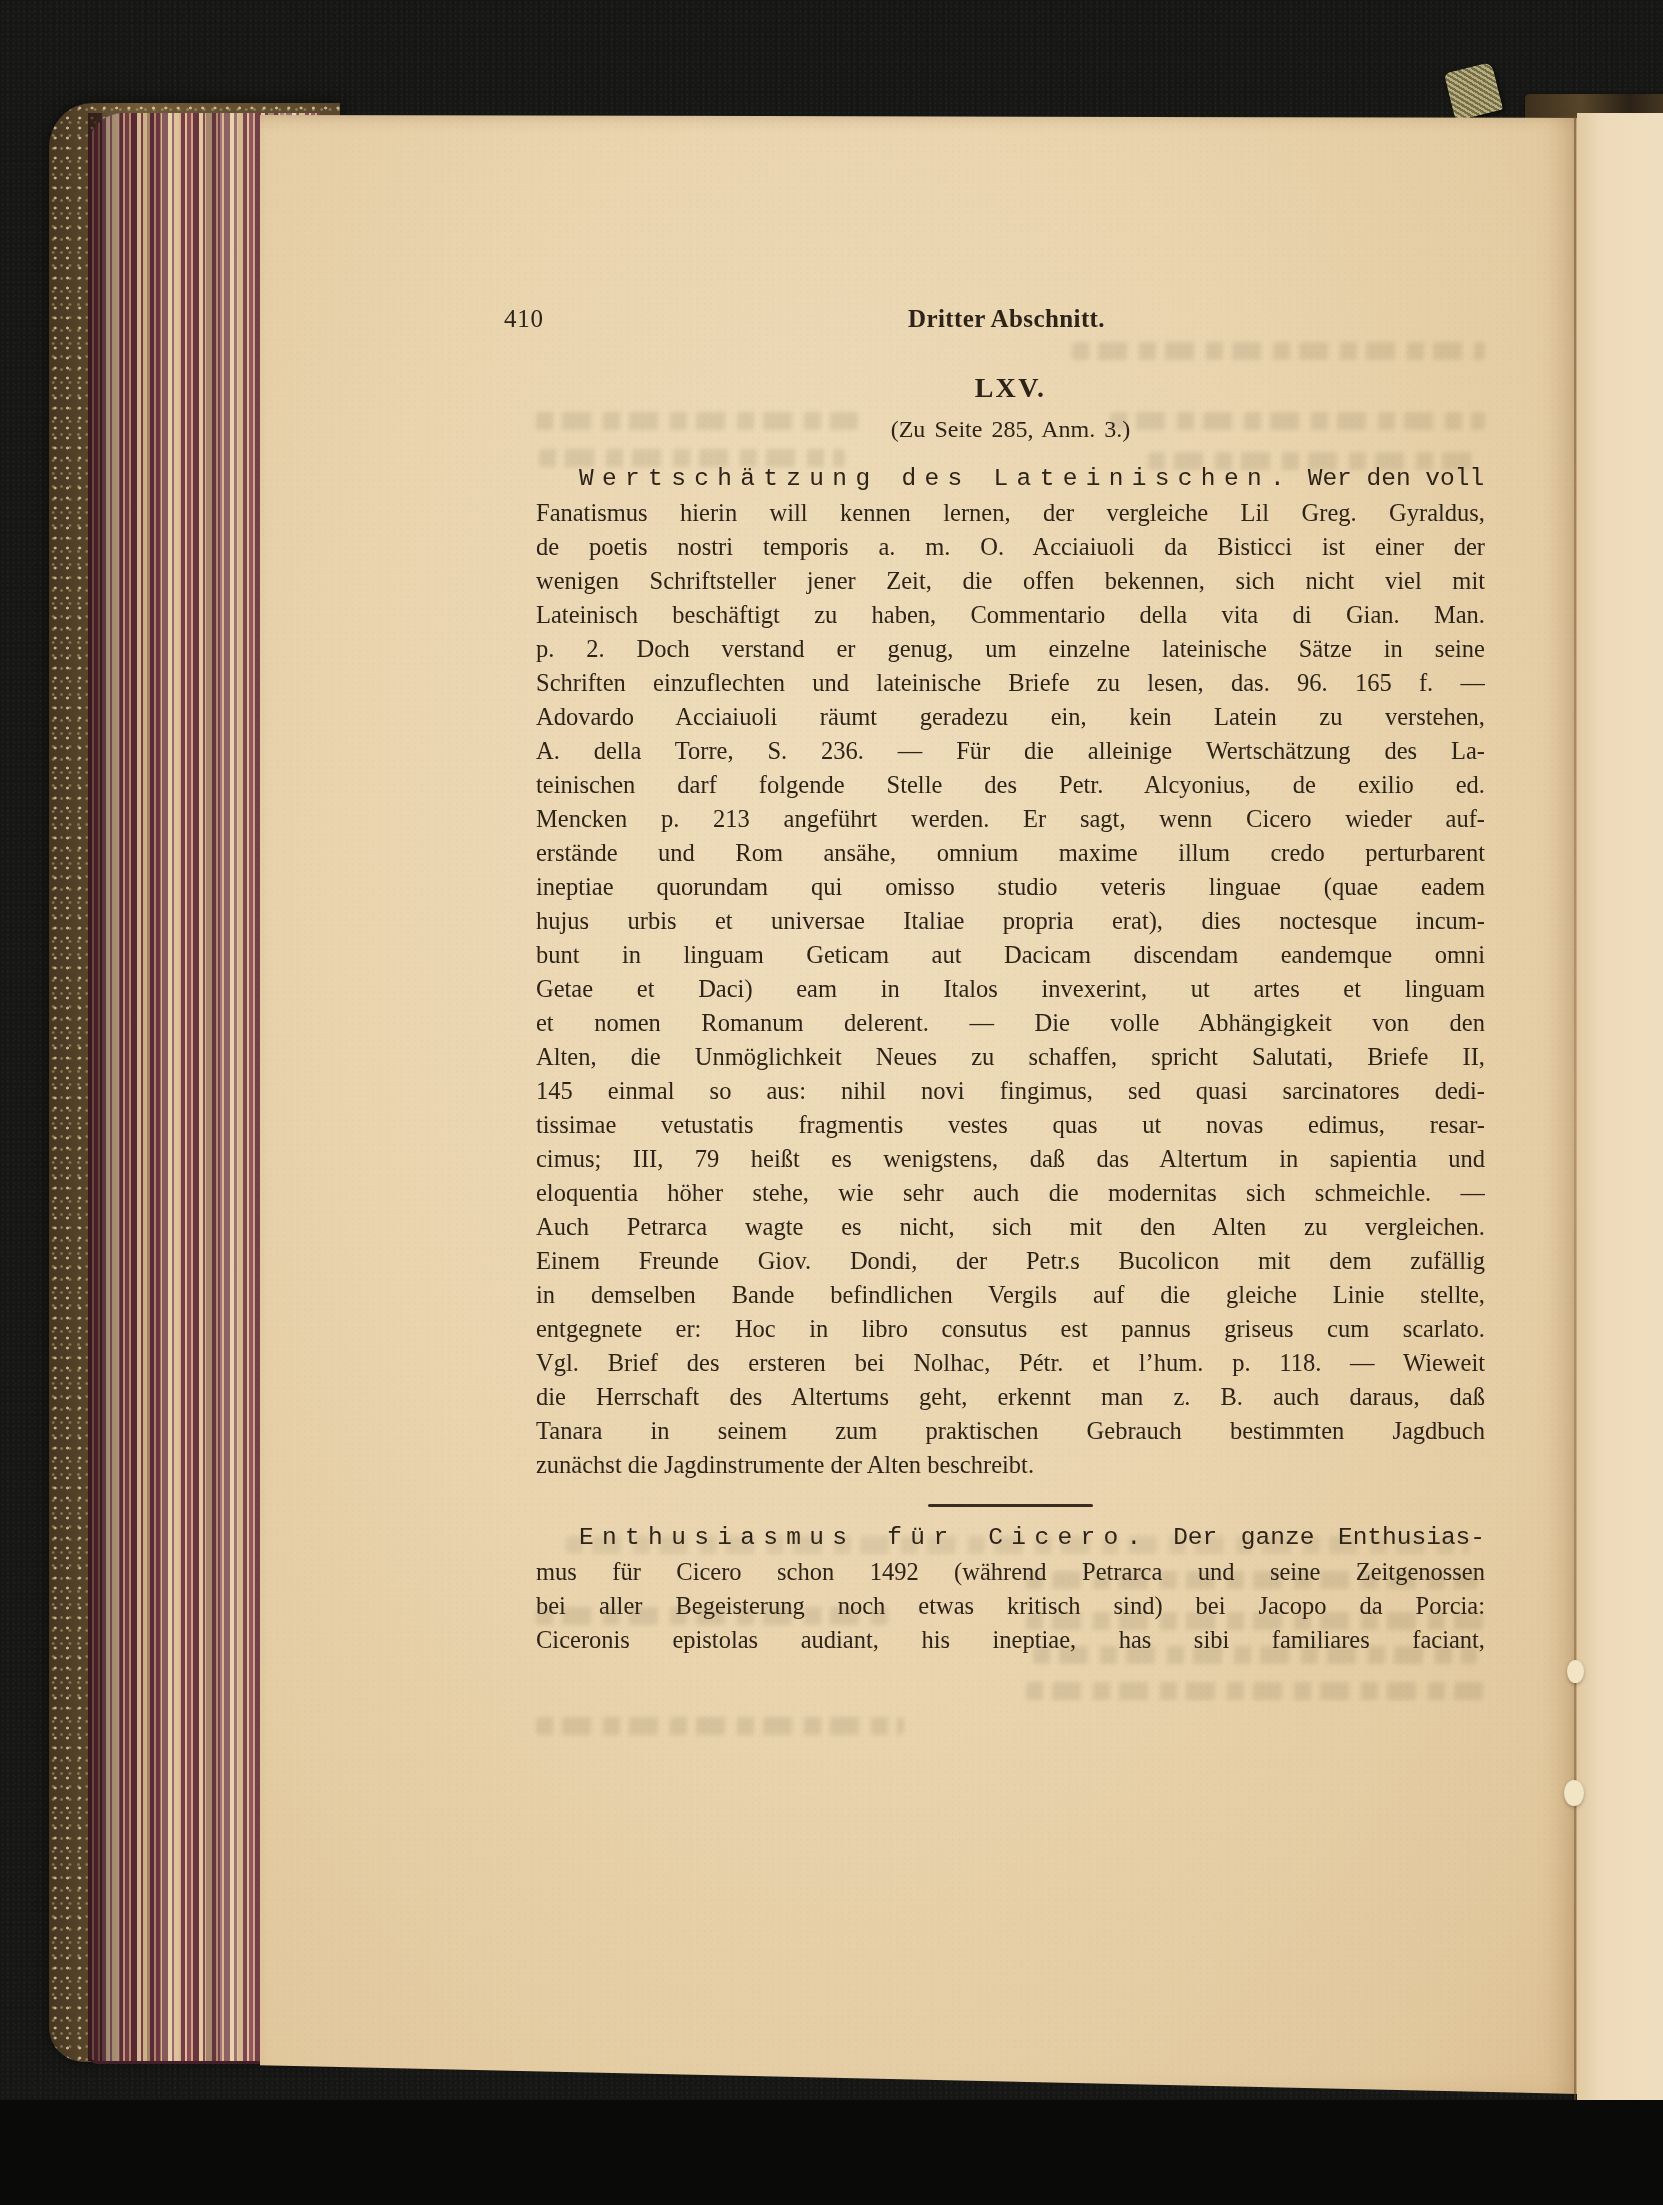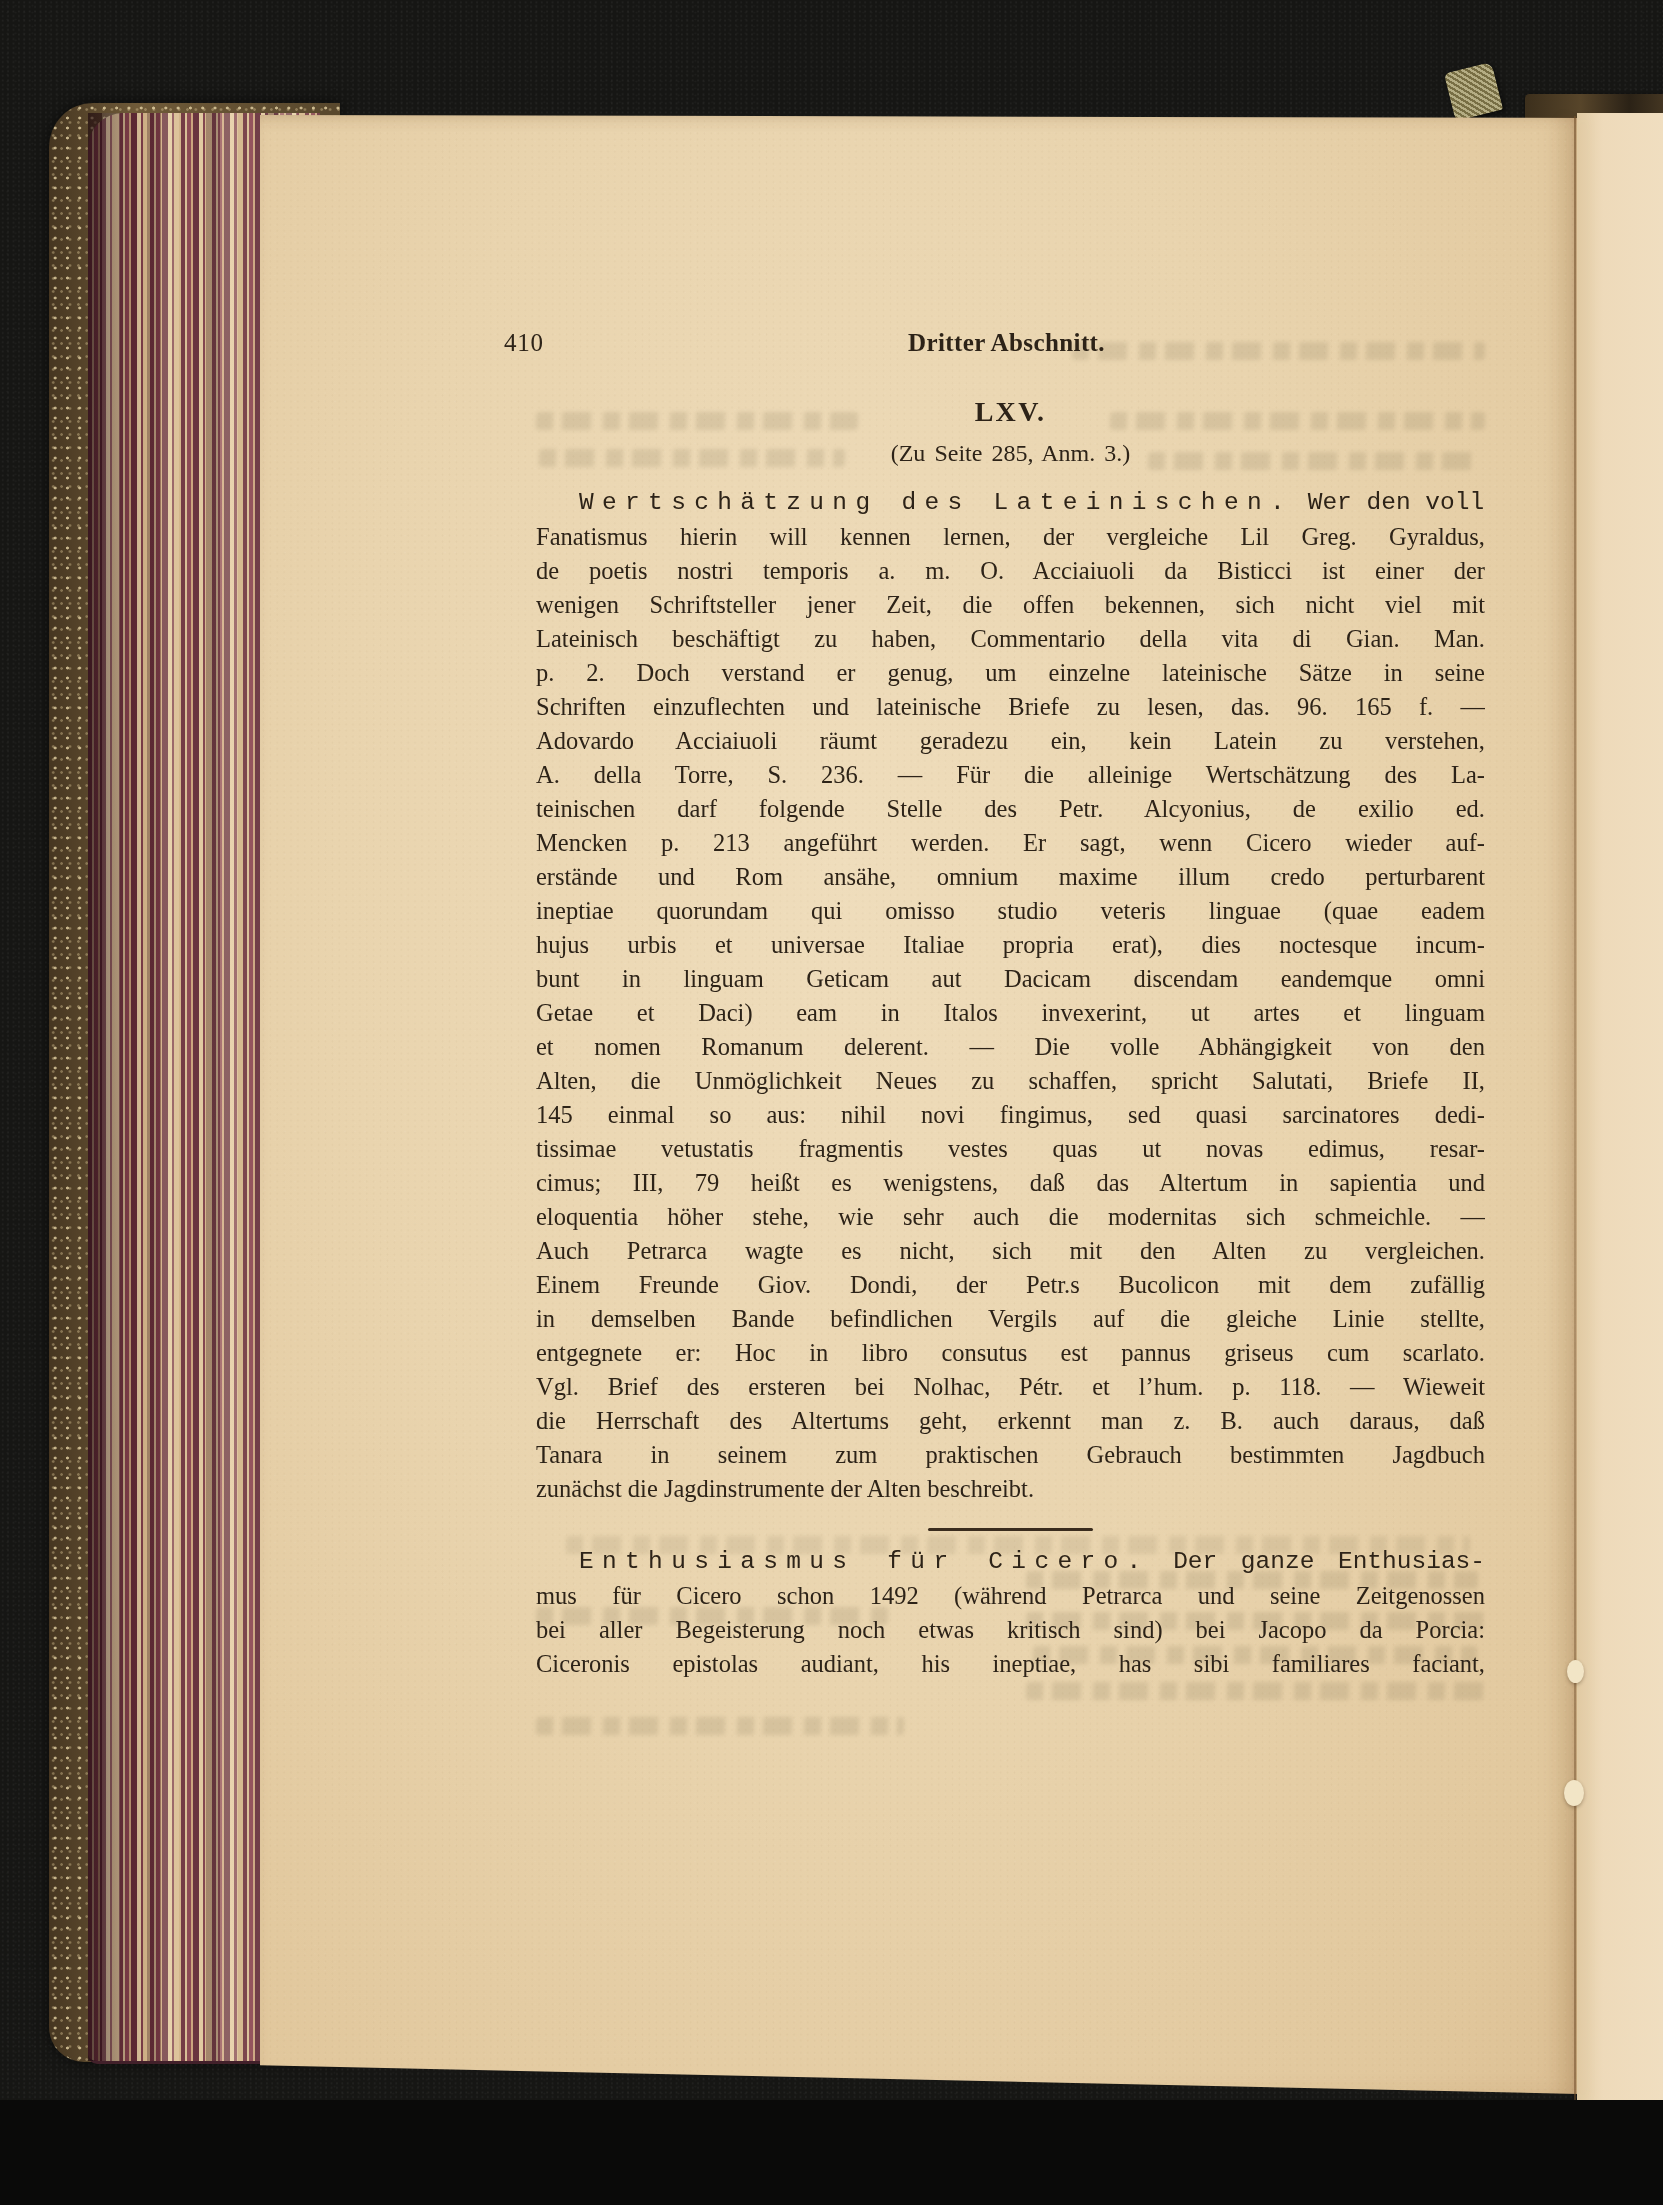--- a/index.html
+++ b/index.html
@@ -108,21 +108,21 @@
     background-image:repeating-linear-gradient(45deg, rgba(255,250,220,.35) 0 2.3px, rgba(70,60,30,.3) 2.3px 4.6px);
     transform:rotate(-14deg);
     border-radius:6.1px 9.2px 2.3px 6.9px;
     box-shadow:1.5px 2.3px 5.4px rgba(0,0,0,.55);
     z-index:2;
   }
 
   
   .text-col{
     position:absolute;left:276px;top:193px;width:949px;
-    color:#2d2318;z-index:7;margin-top:24px;
+    color:#2d2318;z-index:7;
   }
   .pageheader{position:relative;height:38px;font-size:25px;}
   .pagenum{position:absolute;left:-32px;top:0;letter-spacing:0.8px;}
   .running{position:absolute;left:0;right:8px;top:0;text-align:center;font-weight:bold;letter-spacing:0.4px;}
   .sec-heading{text-align:center;font-size:28px;letter-spacing:2.3px;font-weight:bold;line-height:37px;}
   .sec-sub{text-align:center;font-size:24px;line-height:31px;margin-top:7.7px;font-weight:normal;word-spacing:3.1px;}
   .sec-LXV .sec-heading{margin-top:26px;}
   .sec-LXV .para{margin-top:17.6px;}
   .sec-LXVI .sec-heading{margin-top:40px;}
   .sec-LXVI .para{margin-top:13.8px;}

